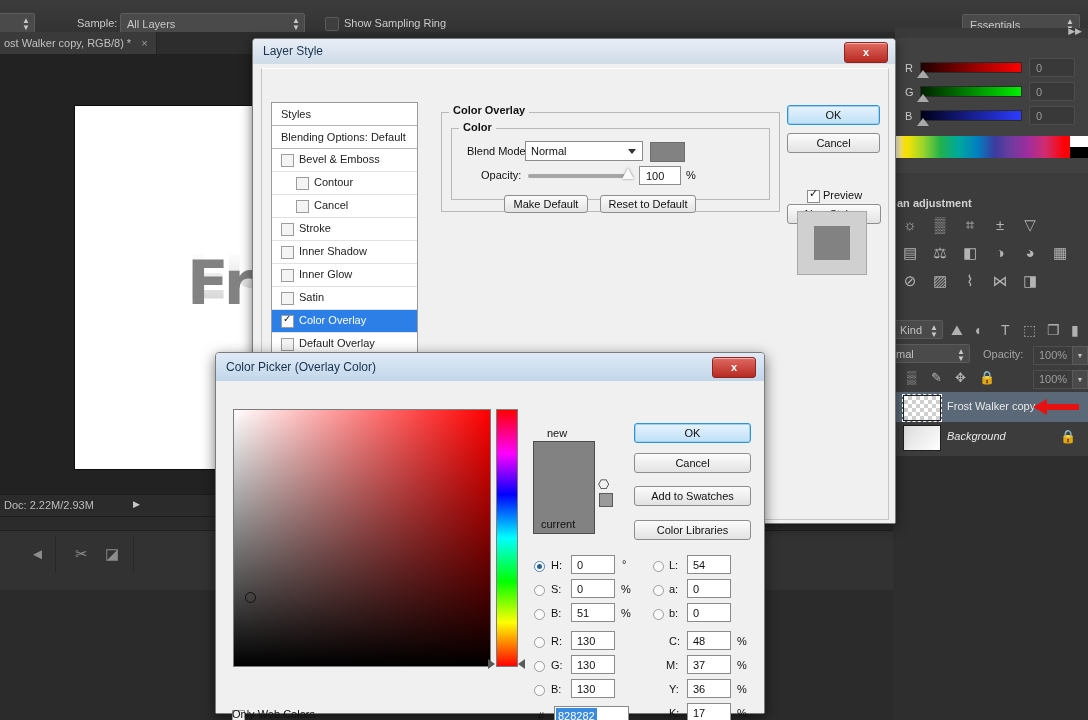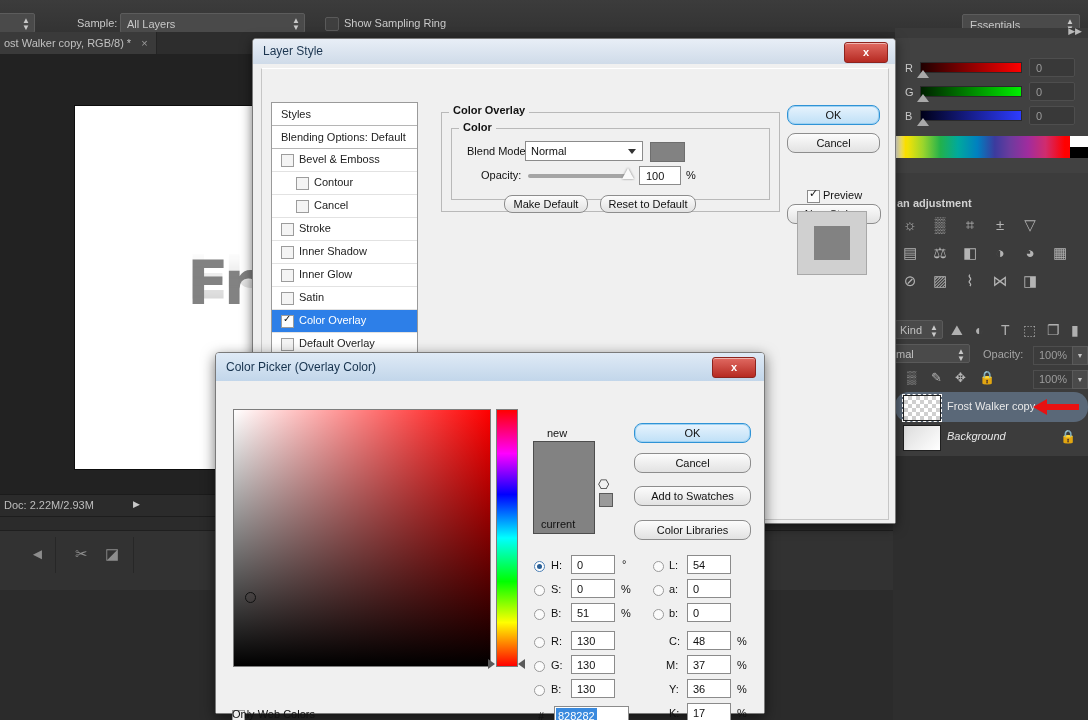--- a/index.html
+++ b/index.html
@@ -186,21 +186,21 @@
     border:1px solid #8b8b8b;font-size:11px;color:#111;line-height:19px;padding-left:5px;box-sizing:border-box;
   }
   #blend-select .caret{position:absolute;right:6px;top:7px;width:0;height:0;
     border-left:4px solid transparent;border-right:4px solid transparent;border-top:5px solid #333;}
   .num-input{
     position:absolute;background:#fff;border:1px solid #8b8b8b;font-size:11px;color:#111;
     text-align:left;box-sizing:border-box;
   }
   .btn{
     position:absolute;background:linear-gradient(#fcfcfc,#e2e2e2);
-    border:1px solid #8d8d8d;border-radius:8px;font-size:11px;color:#111;
+    border:1px solid #8d8d8d;border-radius:3px;font-size:11px;color:#111;
     text-align:center;box-sizing:border-box;
   }
   .btn.primary{
     background:linear-gradient(#e7f3fd,#bfe0f7);border:1px solid #2f93d6;
     box-shadow:0 0 0 1px #9fd2f2 inset;
   }
 
   
   #color-picker{
     position:absolute;left:215px;top:352px;width:548px;height:360px;
@@ -384,21 +384,21 @@
   <div class="lp-numbtn" style="left:177px;top:50px;">▼</div>
 
   <div class="lock-ico" style="left:12px;">▒</div>
   <div class="lock-ico" style="left:36px;">✎</div>
   <div class="lock-ico" style="left:60px;">✥</div>
   <div class="lock-ico" style="left:84px;">🔒</div>
   <div class="lp-lbl" style="left:114px;top:76px;margin-top:38px;">Fill:</div>
   <div class="lp-num" style="left:138px;top:74px;">100%</div>
   <div class="lp-numbtn" style="left:177px;top:74px;">▼</div>
 
-  <div class="layer-row selected" style="top:96px;border-radius:14px;">
+  <div class="layer-row selected" style="top:96px;">
     <span class="layer-thumb" style="background:
         repeating-conic-gradient(#cfcfcf 0% 25%, #ffffff 0% 50%) 0 0/8px 8px;
         outline:1px dashed #fff;"></span>
     <span class="layer-name">Frost Walker copy</span>
     <svg class="red-arrow" width="48" height="18">
       <polygon points="0,9 14,1 14,6 46,6 46,12 14,12 14,17" fill="#e81111"></polygon>
     </svg>
   </div>
   <div class="layer-row" style="top:126px;">
     <span class="layer-thumb" style="background:linear-gradient(135deg,#dcdcdc,#ffffff);"></span>

